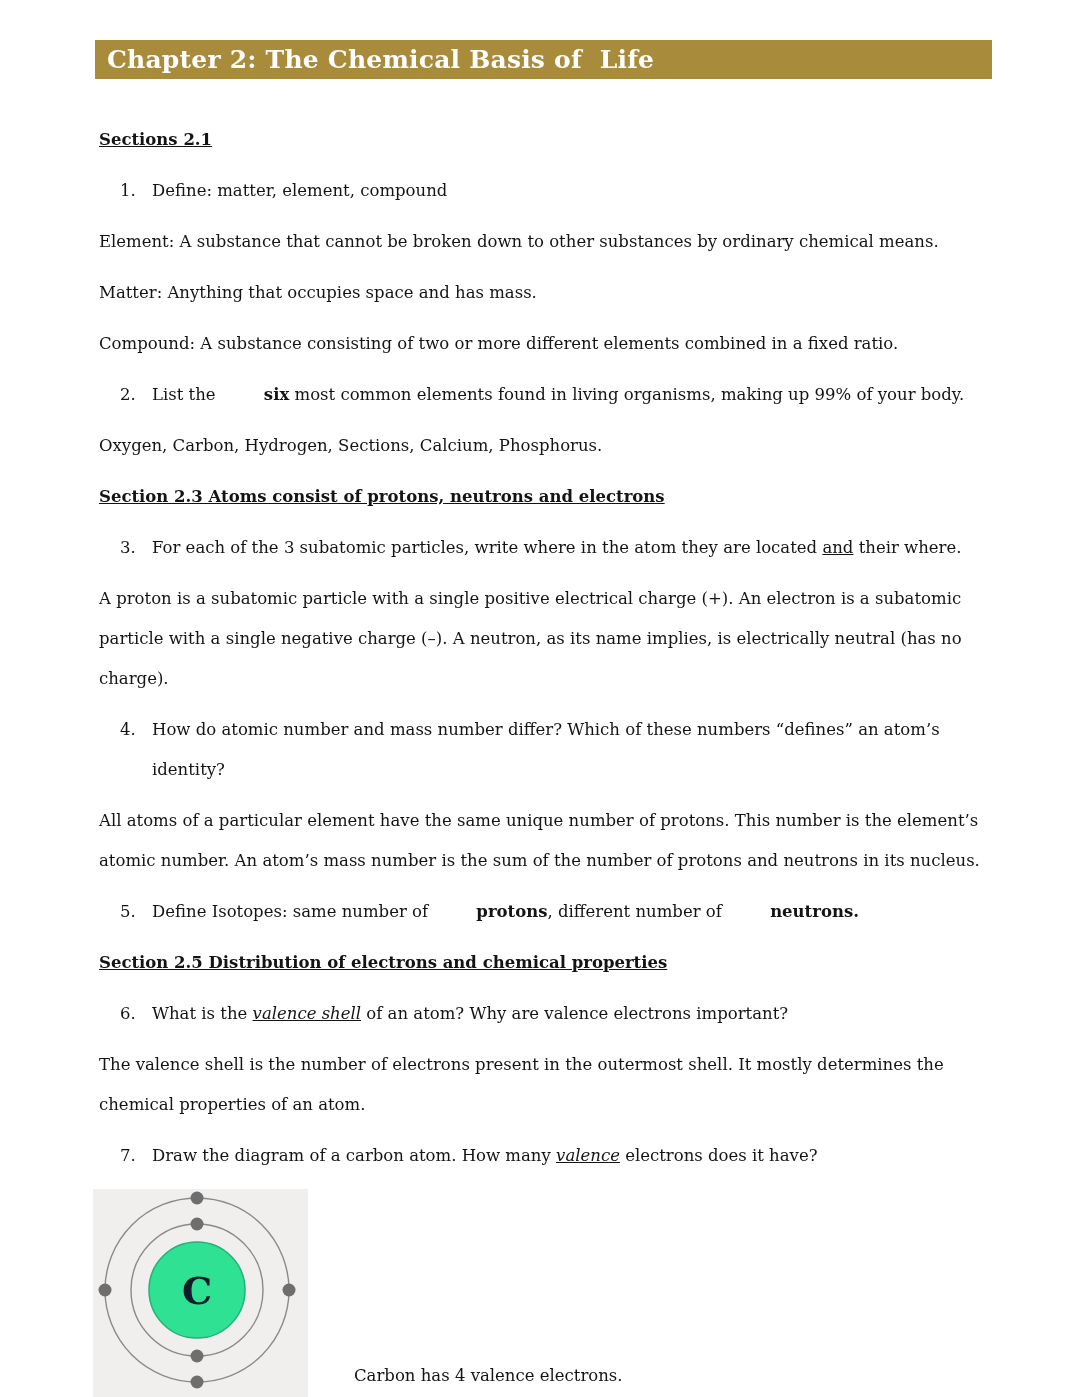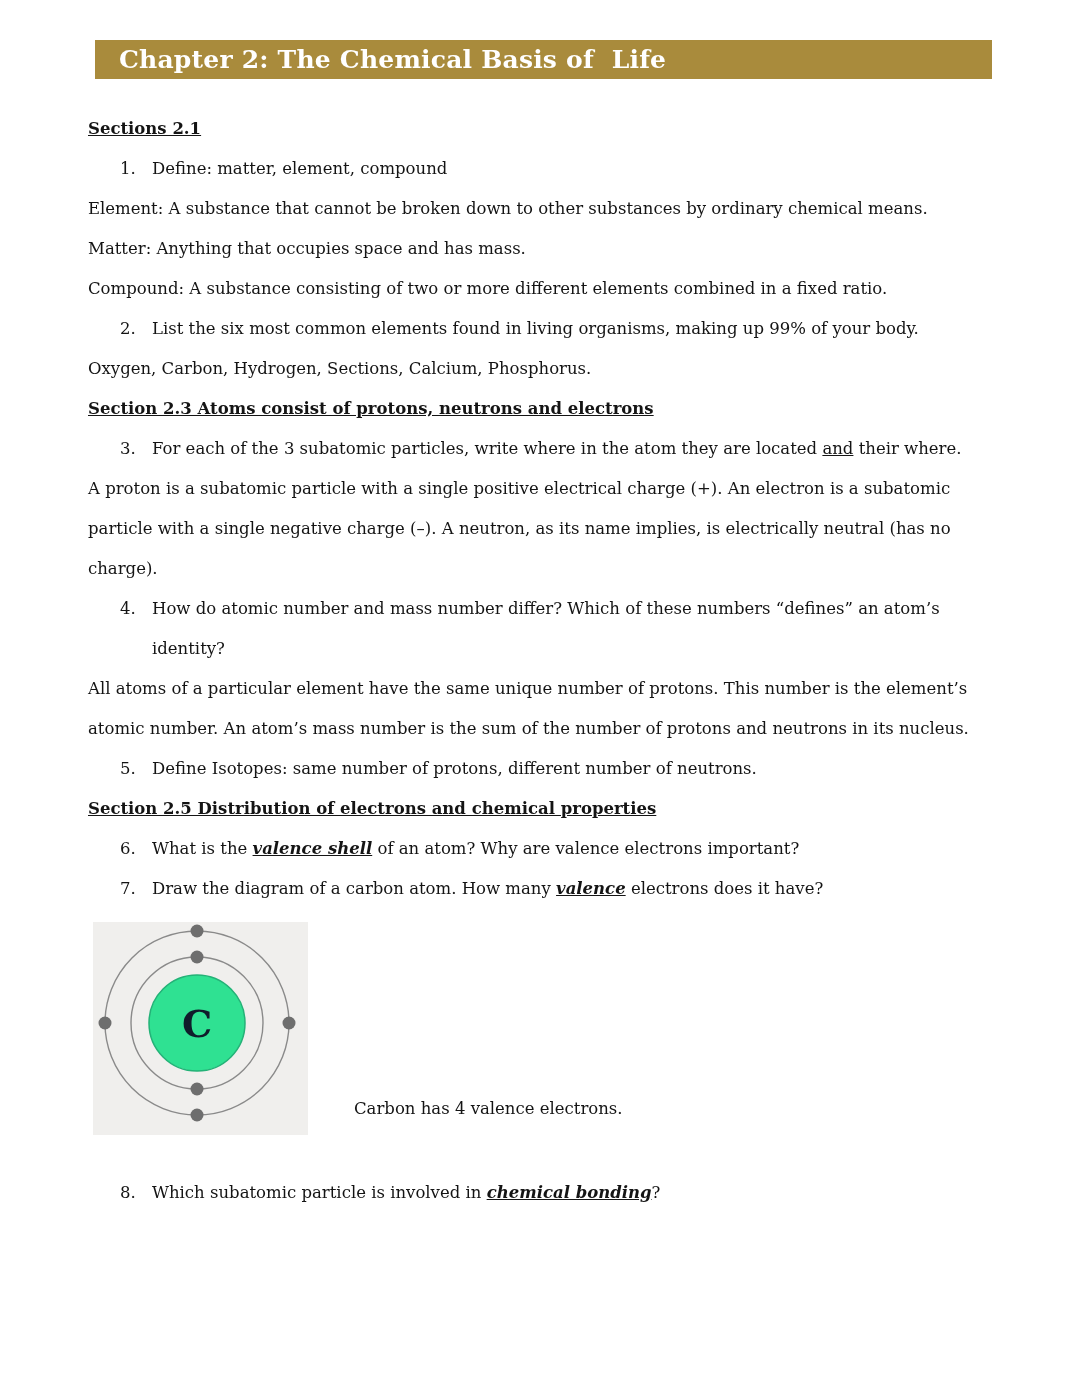--- a/index.html
+++ b/index.html
@@ -6,33 +6,33 @@
   html,body { margin:0; padding:0; background:#ffffff; }
   .page {
     width:1080px; height:1397px; background:#ffffff; overflow:hidden;
     font-family:"DejaVu Serif", serif; color:#141414; font-size:16.5px;
     position:relative;
   }
   .titlebar {
     margin:40px 0 0 95px; width:897px; height:39px;
     background:#a98b3c; color:#ffffff;
     font-weight:bold; font-size:25px; line-height:39px;
-    padding:0 24px; letter-spacing:0.2px;
+    padding:0 12px; letter-spacing:0.2px;
     white-space:pre;
   }
   .content { padding:30px 70px 0 88px; }
-  .line { margin:0; line-height:40px; }
+  .line { margin:11px; line-height:40px; }
   .h { font-weight:bold; text-decoration:underline; }
   .qrow { display:flex; line-height:40px; }
   .qnum { flex:0 0 64px; padding-left:32px; }
   .qtext { flex:1 1 auto; }
-  .b { font-weight:normal; }
+  .b { font-weight:bold;margin-left:43px; }
   .i { }
   .u { text-decoration:underline; }
-  .iu { font-style:italic; text-decoration:underline;font-weight:bold; }
+  .iu { font-style:italic; text-decoration:underline; }
   .diagram-row { display:flex; align-items:flex-end; margin:13px 0 38px 5px; }
   .atom-box { width:215px; height:213px; flex:0 0 215px; }
   .caption { margin-left:46px; margin-bottom:6px; line-height:40px; }
 </style>
 </head>
 <body>
 
 <div class="page">
 
   <div class="titlebar">Chapter 2: The Chemical Basis of  Life</div>
@@ -78,20 +78,21 @@
       <span class="qtext"><span>Define </span><span class="i">Isotopes</span><span>: same number of </span><span class="b">protons</span><span>, different number of </span><span class="b">neutrons.</span></span>
     </div>
 
     <p class="line h">Section 2.5 Distribution of electrons and chemical properties</p>
 
     <div class="qrow">
       <span class="qnum">6.</span>
       <span class="qtext"><span>What is the </span><span class="iu">valence shell</span><span> of an atom? Why are valence electrons important?</span></span>
     </div>
 
+    <p class="line">The valence shell is the number of electrons present in the outermost shell. It mostly determines the chemical properties of an atom.</p>
 
     <div class="qrow">
       <span class="qnum">7.</span>
       <span class="qtext"><span>Draw the diagram of a carbon atom. How many </span><span class="iu">valence</span><span> electrons does it have?</span></span>
     </div>
 
     <div class="diagram-row">
       <svg class="atom-box" viewBox="0 0 215 213" xmlns="http://www.w3.org/2000/svg">
         <rect x="0" y="0" width="215" height="213" fill="#f0efed"></rect>
 

